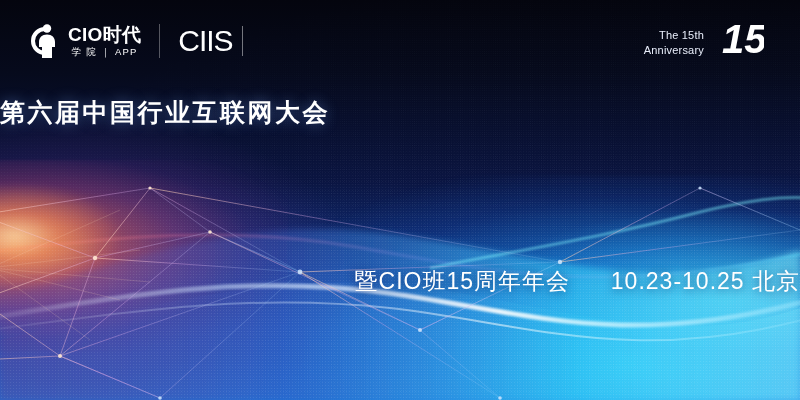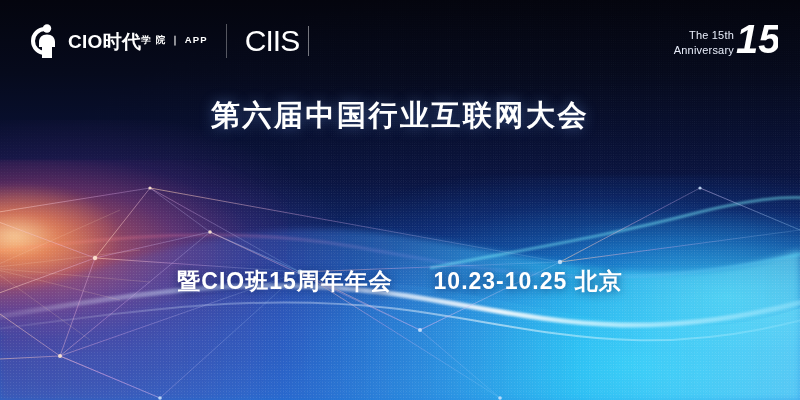--- a/index.html
+++ b/index.html
@@ -69,77 +69,77 @@
   
   .content{position:absolute;inset:0;}
 
   
   .logo-row{
     position:absolute;left:28px;top:22px;
     display:flex;align-items:center;gap:18px;
   }
   .cio-logo{display:flex;align-items:center;gap:6px;}
   .cio-mark{width:34px;height:38px;flex:none;}
-  .cio-text{display:flex;flex-direction:row;line-height:1;}
+  .cio-text{display:flex;flex-direction:column;line-height:1;}
   .cio-main{
     color:#fff;font-weight:bold;font-size:19px;letter-spacing:.3px;
     white-space:nowrap;
   }
   .cio-sub{
     color:#fff;font-size:9.5px;letter-spacing:1.2px;
-    margin-top:3px;white-space:nowrap;text-align:center;font-weight:bold;
+    margin-top:3px;white-space:nowrap;text-align:center;
   }
   .logo-div{width:1px;height:34px;background:rgba(255,255,255,.32);}
   .ciis-logo{display:flex;align-items:center;gap:9px;}
   .ciis-word{
     color:#fff;font-size:30px;font-weight:300;letter-spacing:-1px;
     line-height:1;font-family:"Liberation Sans",sans-serif;
   }
   .ciis-bar{width:1px;height:30px;background:rgba(255,255,255,.45);}
   .ciis-tag{
     color:#eef2fb;font-size:8px;line-height:1.45;letter-spacing:.2px;
     white-space:nowrap;
   }
 
   
   .anniv{
-    position:absolute;right:22px;top:24px;
-    display:flex;align-items:center;gap:2px;
+    position:absolute;right:36px;top:24px;
+    display:flex;align-items:center;gap:18px;
   }
   .anniv-text{
     color:#e9eefb;font-size:11px;line-height:1.35;text-align:right;
     white-space:nowrap;letter-spacing:.2px;
   }
   .anniv-15{
     width:44px;height:46px;margin-left:-2px;margin-top:-8px;flex:none;
   }
 
   
   .kicker{
-    position:absolute;left:0;right:0;top:96px;text-align:center;
-    color:#fff;font-size:29px;font-weight:bold;
+    position:absolute;left:0;right:0;top:96px;text-align:left;
+    color:#fff;font-size:25px;font-weight:bold;
     letter-spacing:2.5px;
     text-shadow:0 0 14px rgba(120,170,255,.45);
     font-family:Liberation Mono, monospace;
   }
   .headline{
     position:absolute;left:0;right:0;top:138px;text-align:center;
     height:110px;
   }
   .headline svg{width:680px;height:110px;}
   .headline-txt{
     font-family:"DejaVu Serif",serif;
     font-size:84px;font-weight:bold;
     letter-spacing:6px;
     fill:#ffffff;
   }
 
   .subline{
-    position:absolute;left:0;right:0;top:266px;text-align:center;
-    color:#fff;font-size:23px;font-weight:bold;letter-spacing:1px;
+    position:absolute;left:0;right:0;top:266px;text-align:right;
+    color:#fff;font-size:23px;font-weight:normal;letter-spacing:1px;
     text-shadow:0 1px 10px rgba(10,30,90,.7);
     white-space:nowrap;
   }
   .subline .gap{display:inline-block;width:26px;}
 </style>
 </head>
 <body>
 
 <div id="banner">
 

